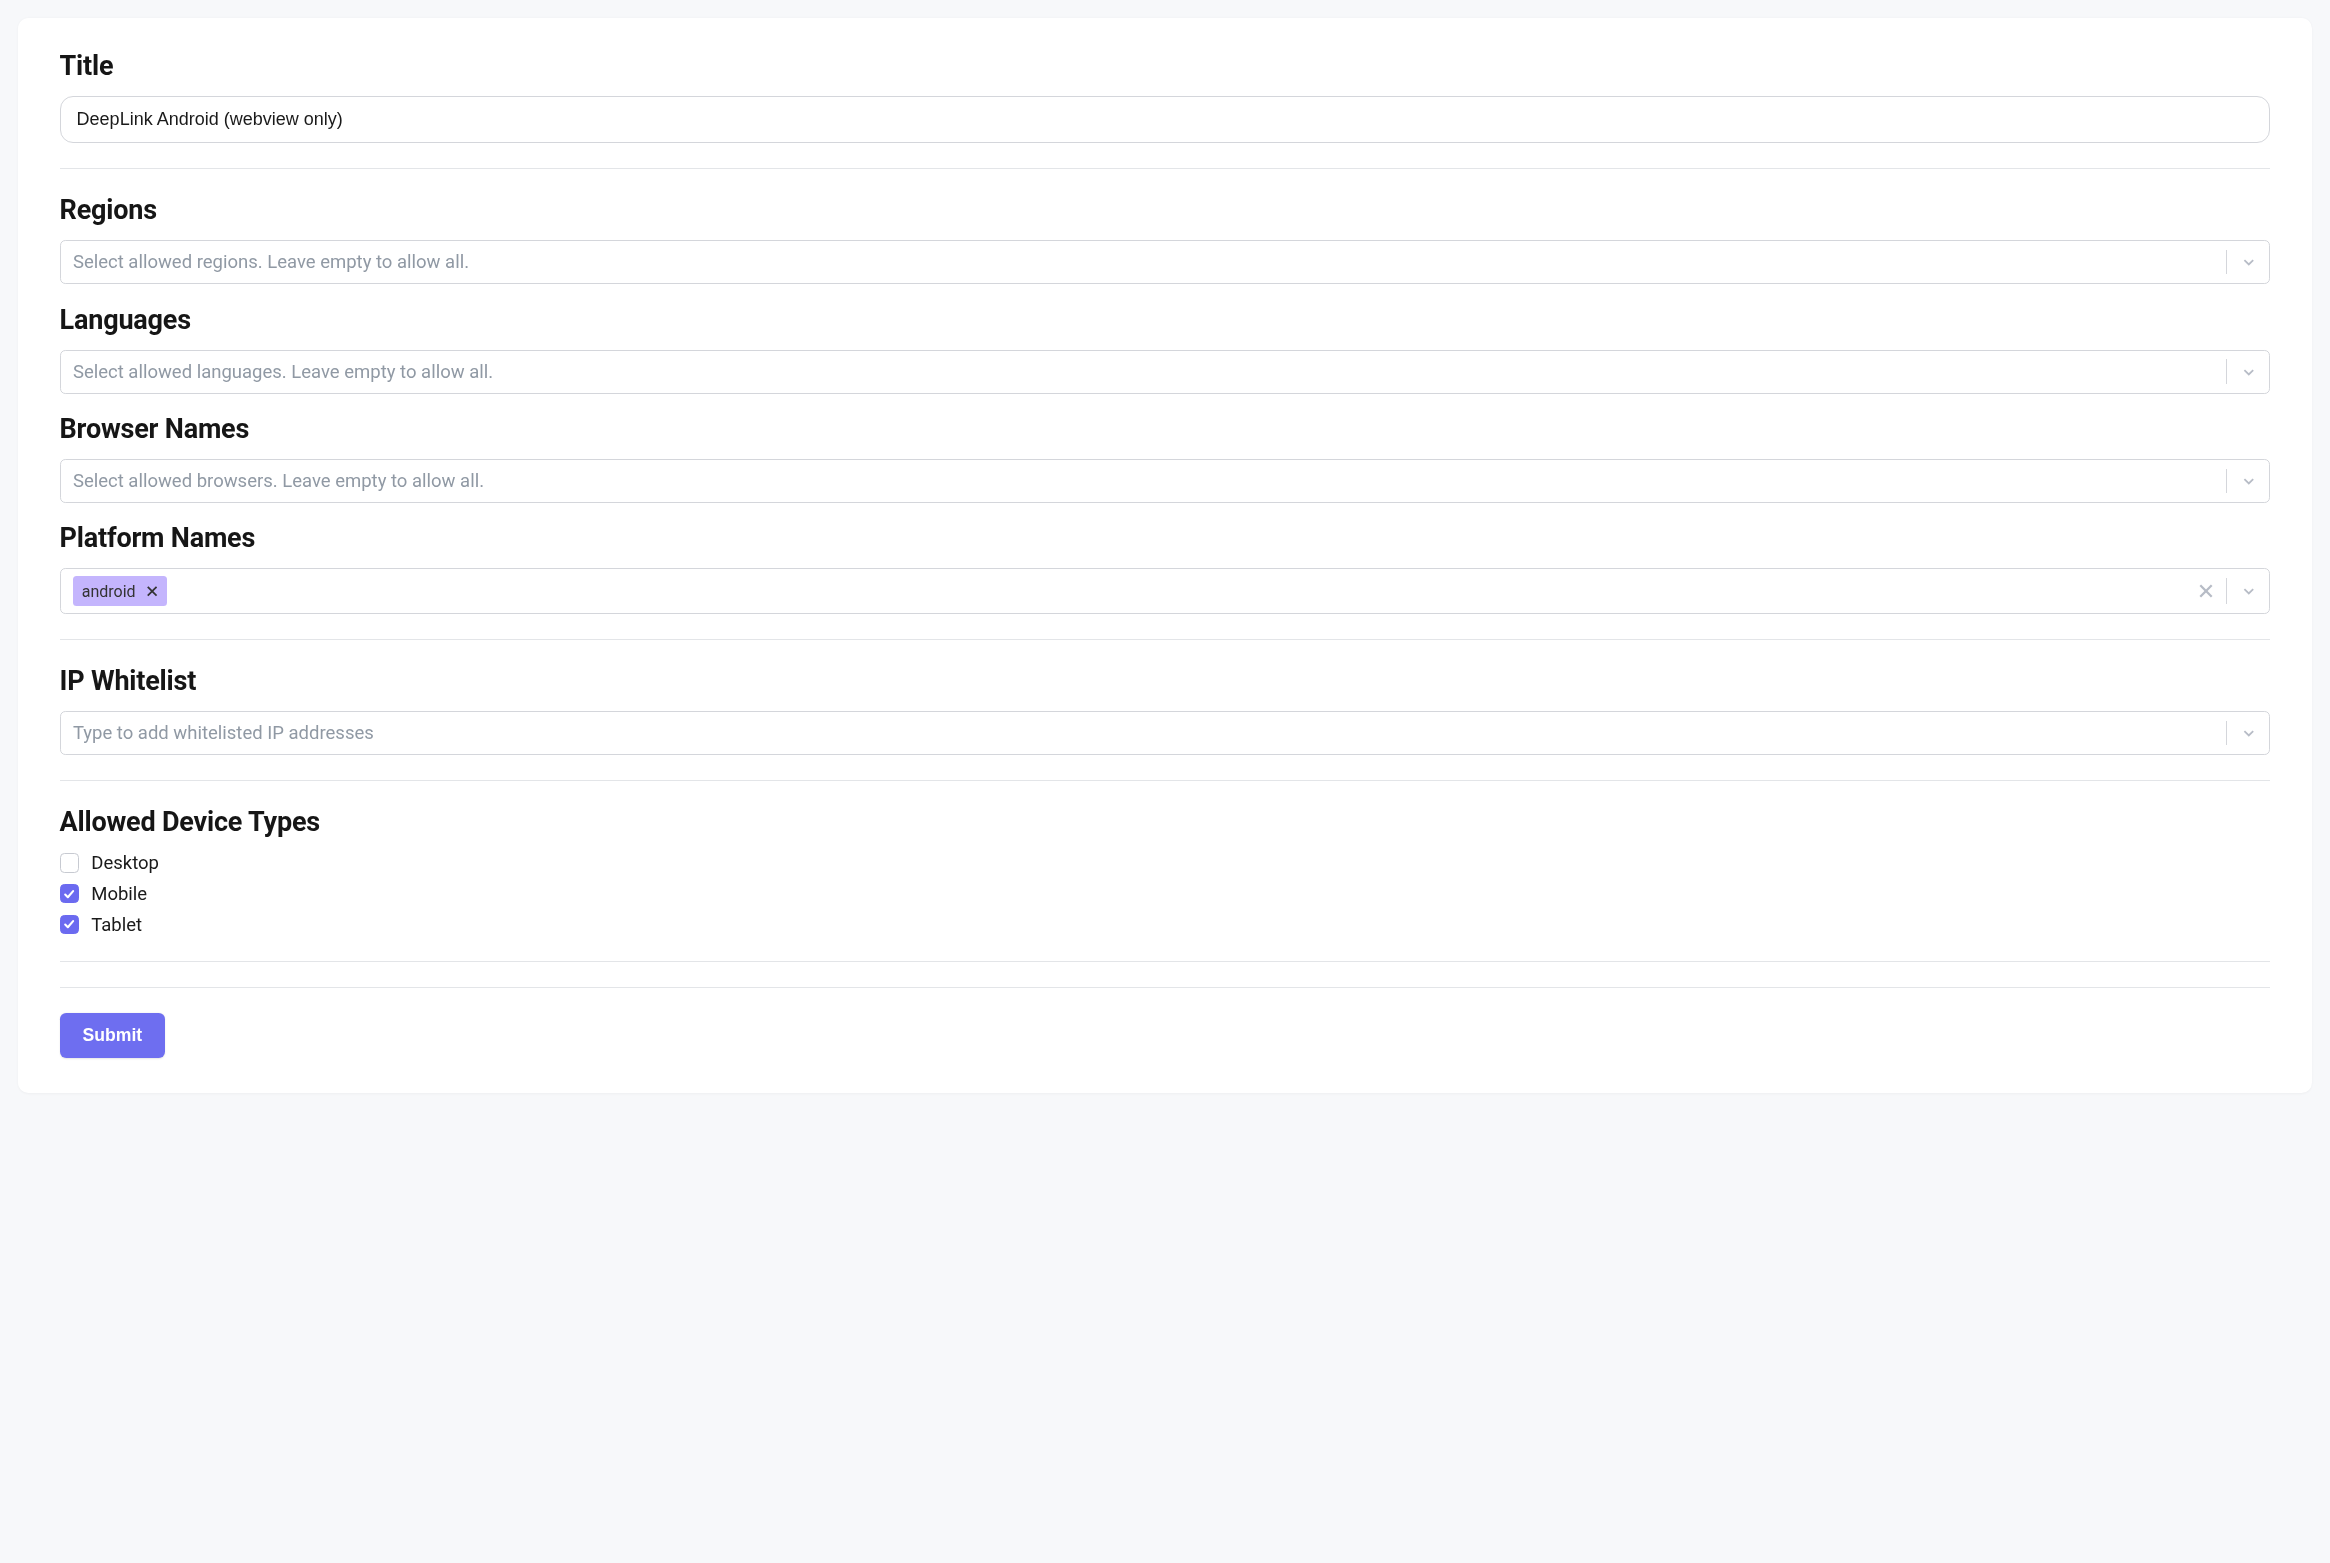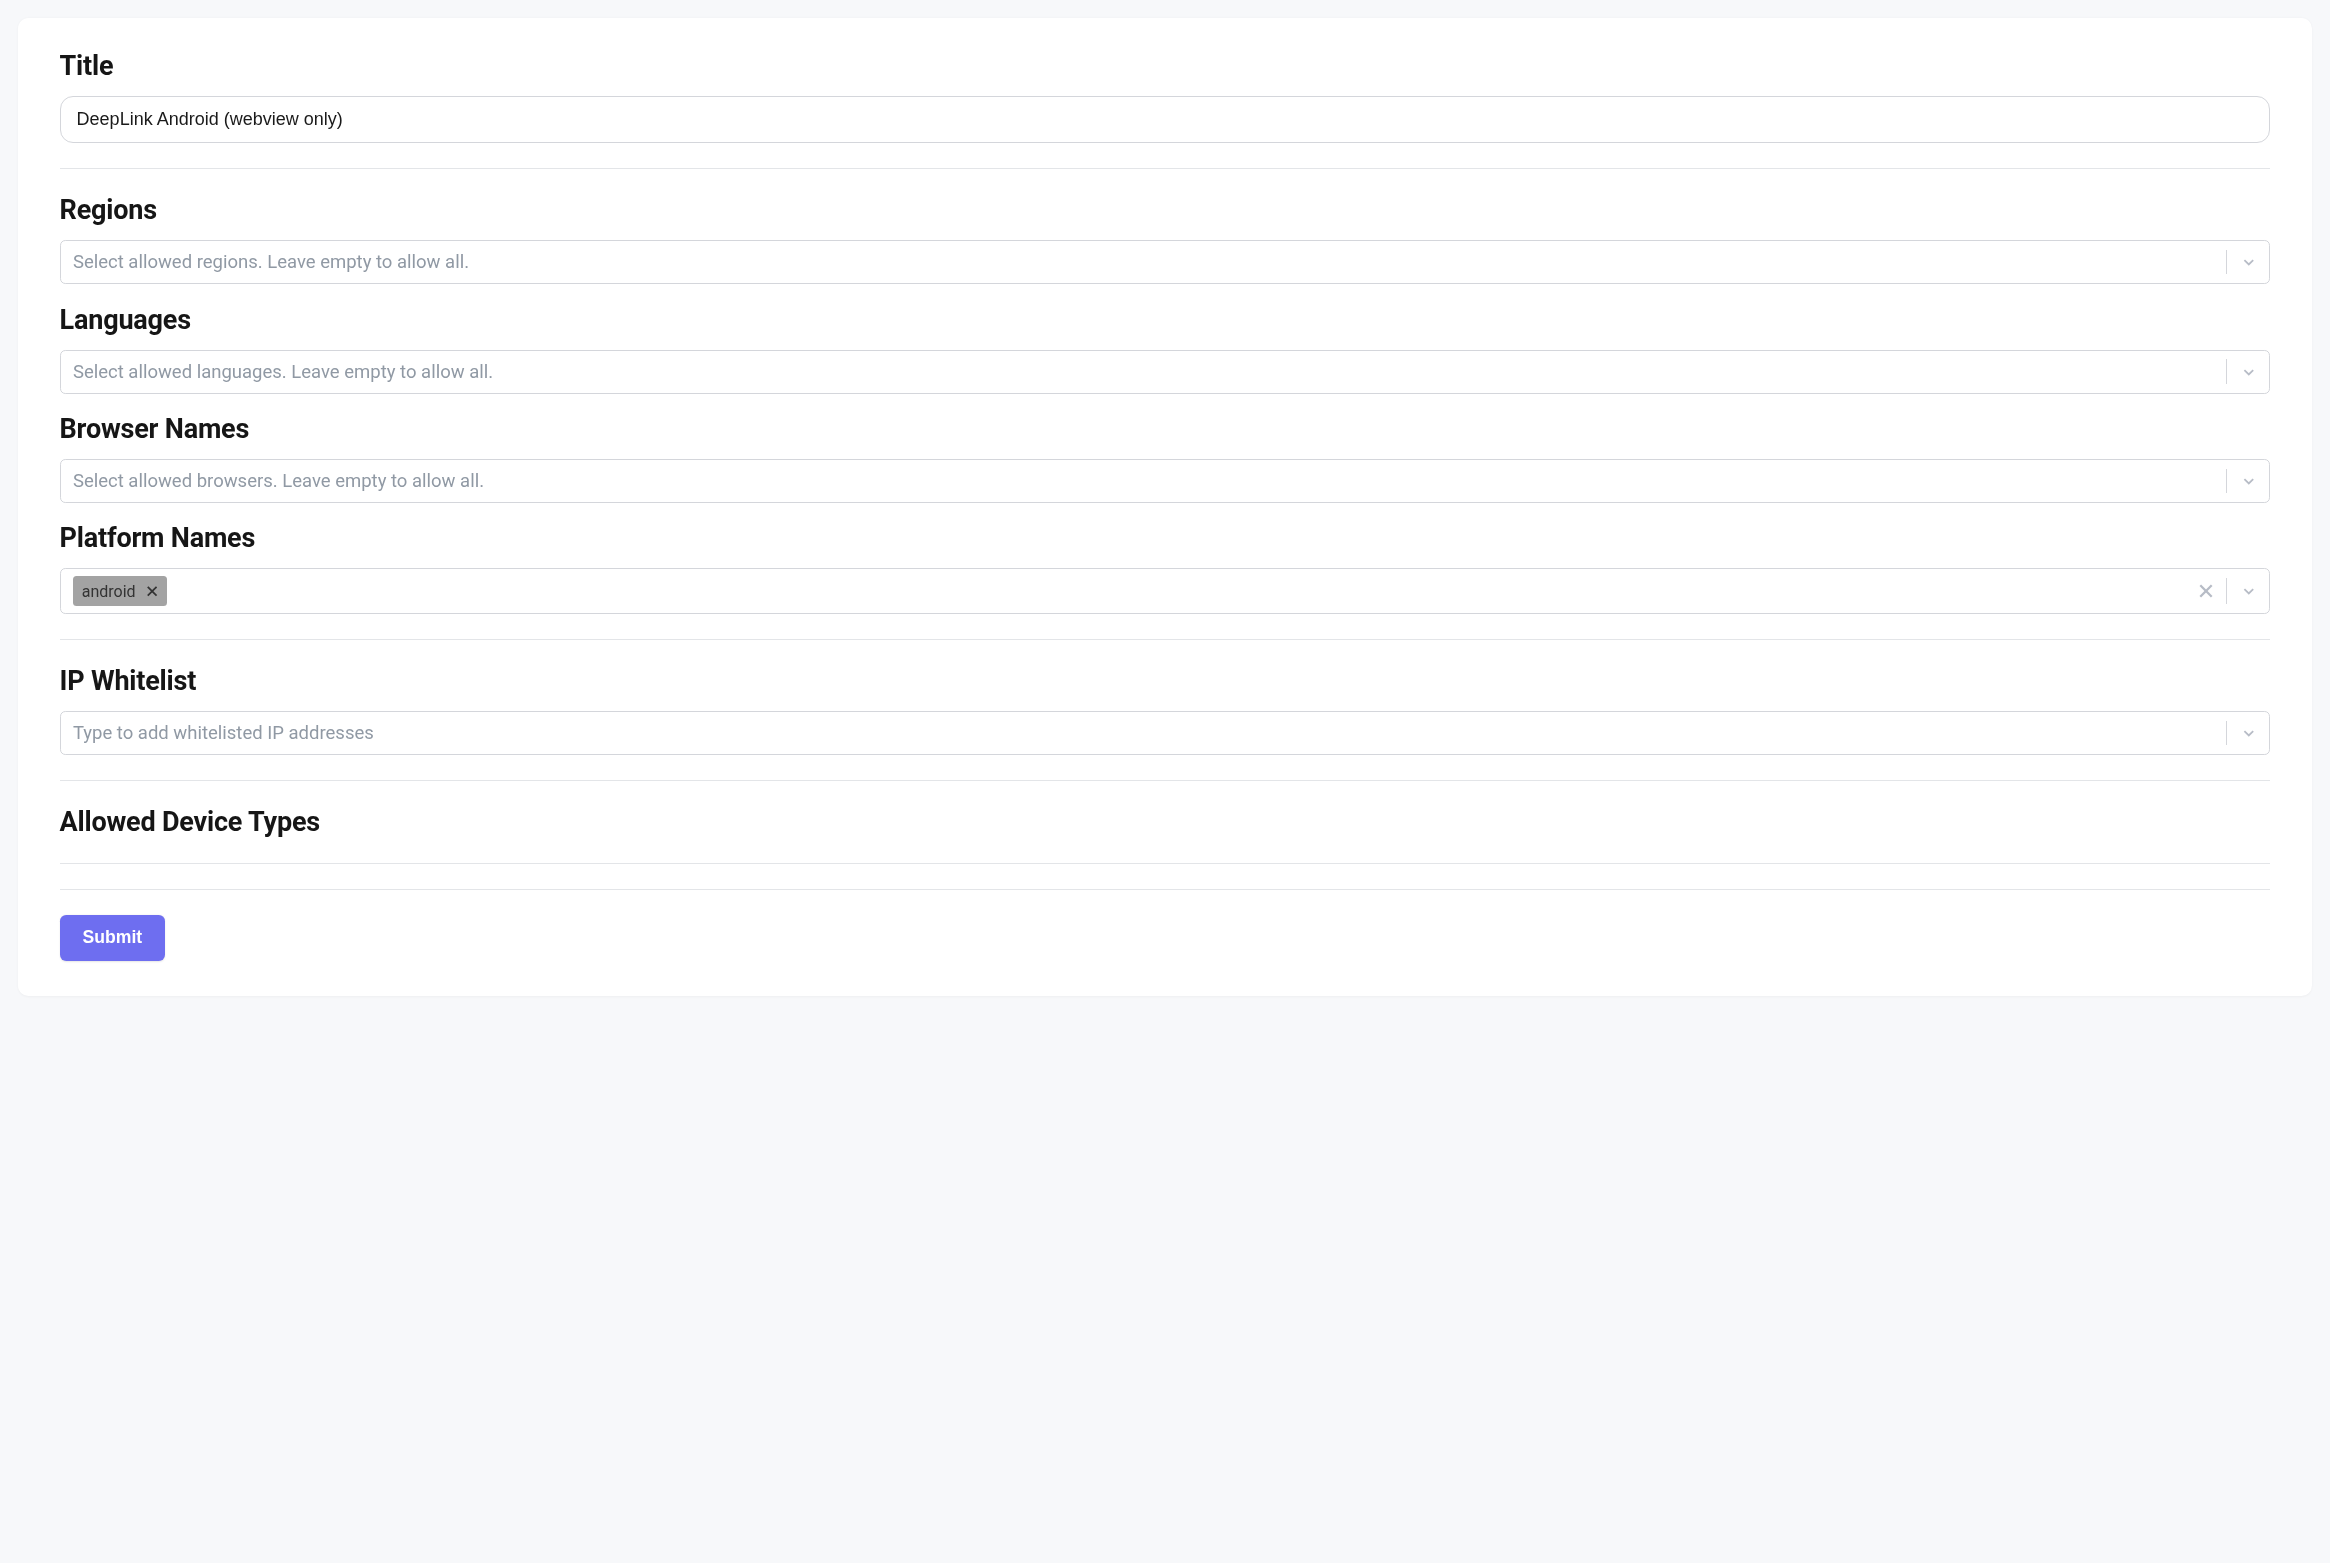--- a/index.html
+++ b/index.html
@@ -89,21 +89,21 @@
     color: #b7bcc6;
     display: inline-flex;
     align-items: center;
     justify-content: center;
     cursor: pointer;
   }
   .tag {
     display: inline-flex;
     align-items: center;
     gap: 10px;
-    background: #a3a3a3;
+    background: #c4b5fd;
     border-radius: 3.5px;
     padding: 5.3px 8.8px;
     font-size: 16px;
     color: #333;
   }
   .tag-remove {
     width: 12.3px;
     height: 12.3px;
     color: #333;
     cursor: pointer;
@@ -267,20 +267,48 @@
             <polyline points="5 8 10 13 15 8"></polyline>
           </svg>
       </span>
     </div>
   </div>
 
   <hr class="divider">
 
   
   <div class="section-label">Allowed Device Types</div>
+  <div class="checkbox-list">
+
+    <div class="checkbox-row">
+      <span class="cb">
+        
+      </span>
+      <span class="cb-label">Desktop</span>
+    </div>
+
+    <div class="checkbox-row">
+      <span class="cb checked">
+        <svg viewBox="0 0 14 14" stroke="currentColor" stroke-width="2.4" fill="none" stroke-linecap="round" stroke-linejoin="round">
+            <polyline points="2.5 7.5 5.5 10.5 11.5 3.5"></polyline>
+          </svg>
+      </span>
+      <span class="cb-label">Mobile</span>
+    </div>
+
+    <div class="checkbox-row">
+      <span class="cb checked">
+        <svg viewBox="0 0 14 14" stroke="currentColor" stroke-width="2.4" fill="none" stroke-linecap="round" stroke-linejoin="round">
+            <polyline points="2.5 7.5 5.5 10.5 11.5 3.5"></polyline>
+          </svg>
+      </span>
+      <span class="cb-label">Tablet</span>
+    </div>
+
+  </div>
 
   <hr class="divider">
 
   
 
   <hr class="divider">
 
   <button class="submit-btn">Submit</button>
 
 </div>

